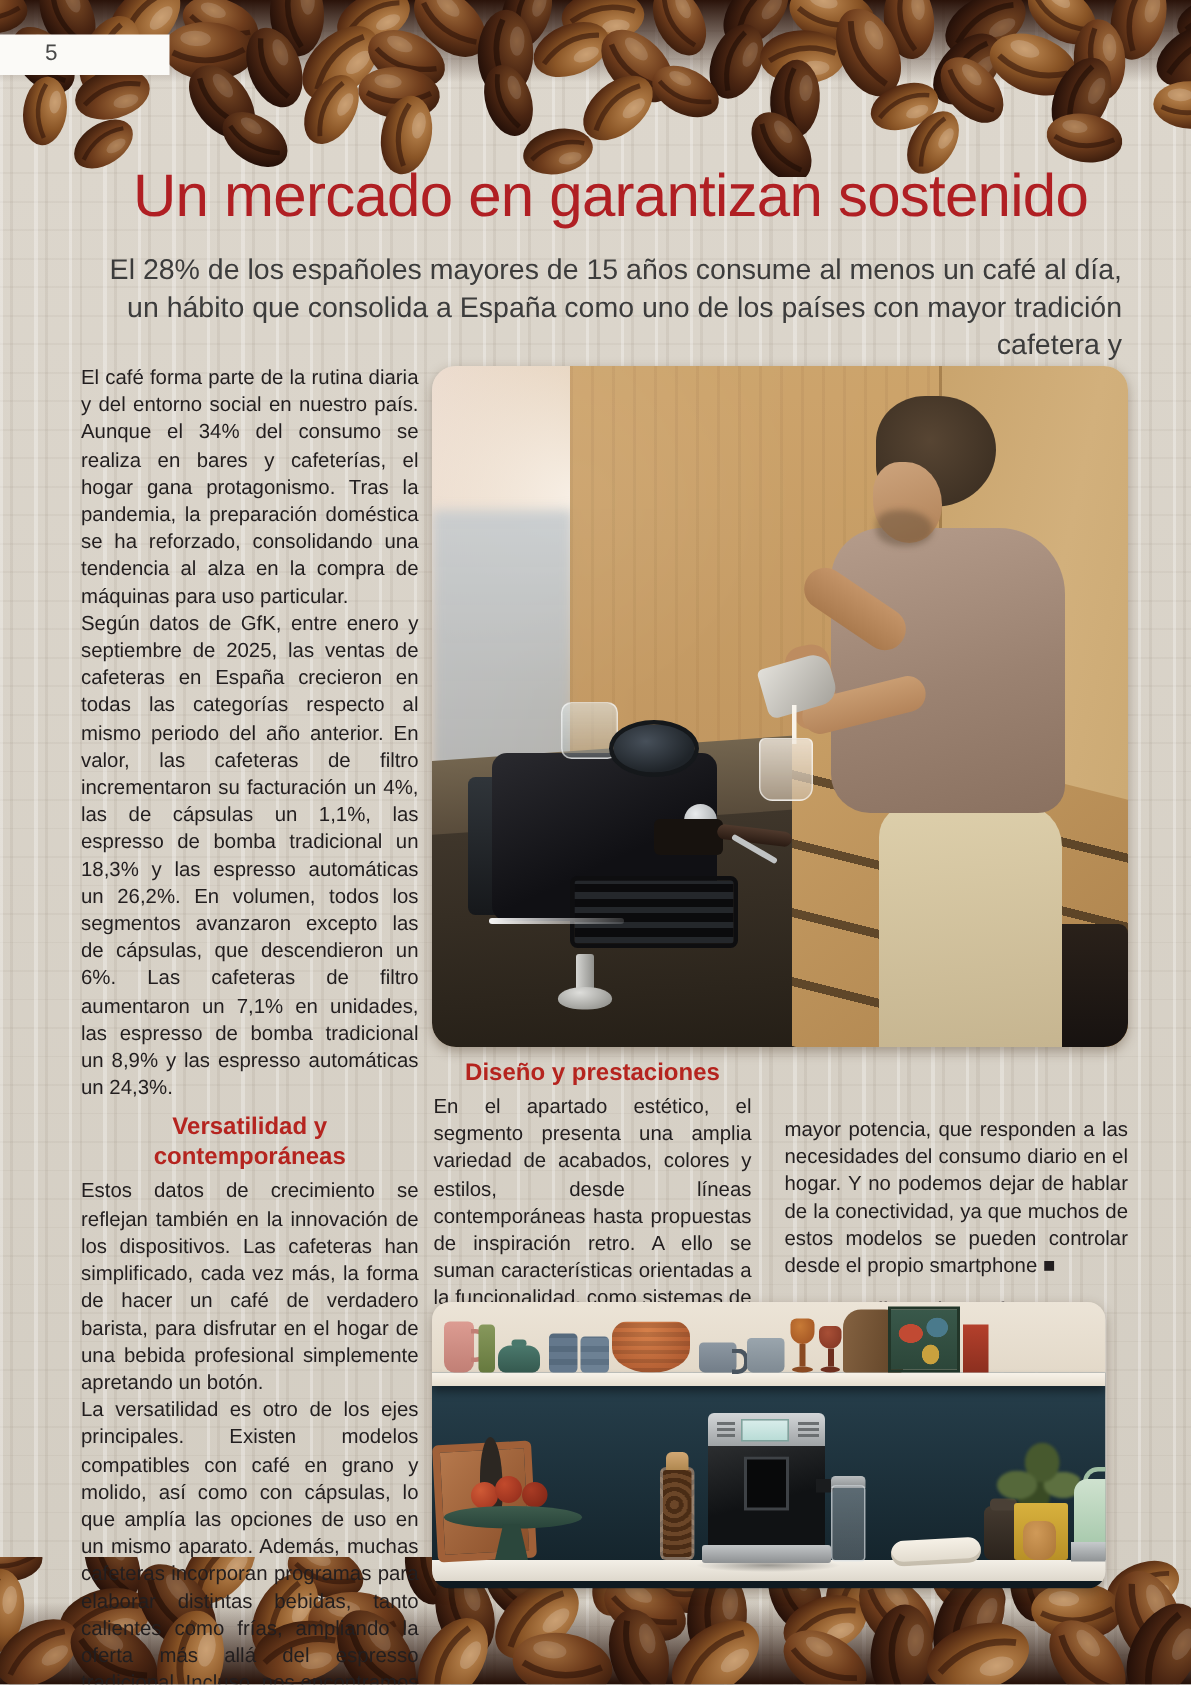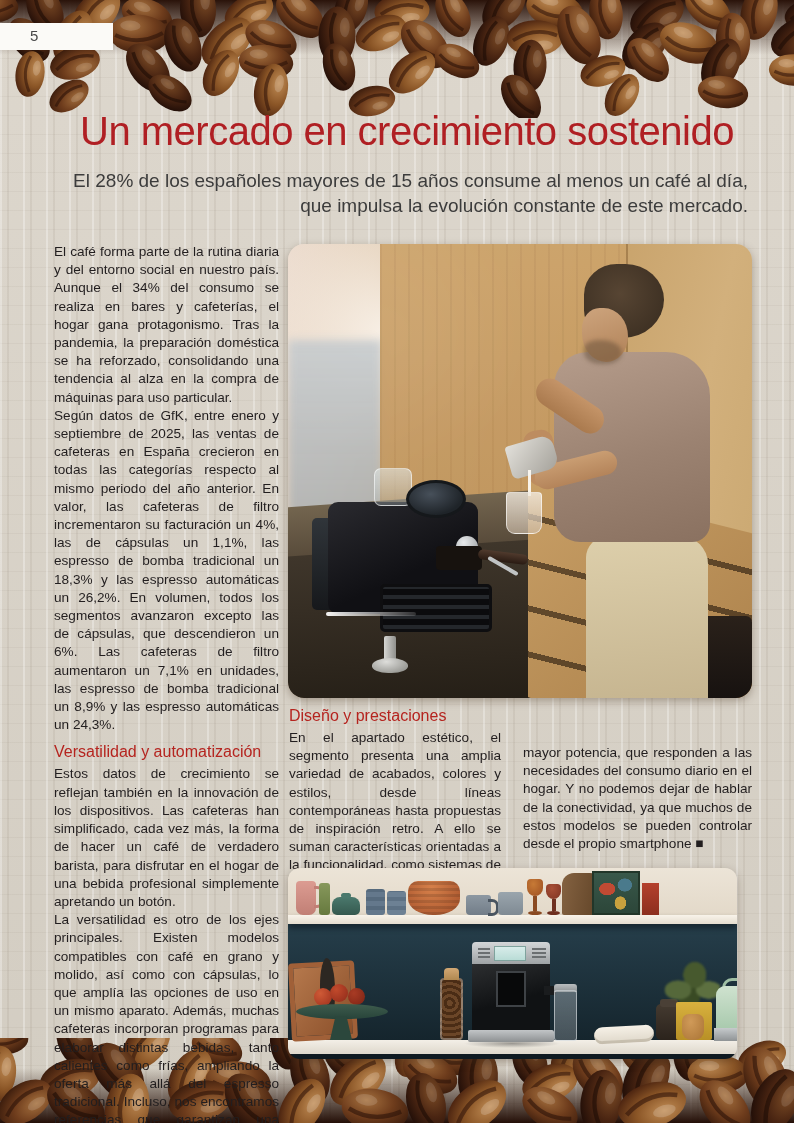--- a/index.html
+++ b/index.html
@@ -32,21 +32,21 @@
   .thumb-crema{left:12px;top:26px;width:23px;height:7px;background:#b5713a;border-radius:2px;}
   
   .title{left:60px;top:109px;width:694px;text-align:center;font-size:40px;letter-spacing:-.5px;color:#b01f23;z-index:2;white-space:nowrap;}
   .standfirst{right:46px;top:168px;width:706px;text-align:right;font-size:19px;line-height:25px;color:#3c3c3c;z-index:2;}
   
   .col{position:absolute;z-index:2;font-size:13.6px;line-height:18.2px;color:#221e1f;text-align:justify;}
   .col p{margin:0;}
   .col-left{left:54px;top:243px;width:225px;}
   .col-mid{left:289px;top:706px;width:212px;}
   .col-right{left:523px;top:744px;width:229px;}
-  h3.sec{font-size:16px;line-height:20px;color:#b5241f;margin:8px 0 3px;font-weight:normal;text-align:left;}
+  h3.sec{font-size:16px;line-height:20px;color:#b5241f;margin:8px 0 3px;font-weight:bold;text-align:center;}
   .col-mid h3.sec{margin-top:0;}
   .sources{margin-top:10px;font-style:italic;font-weight:bold;font-size:10.5px;text-align:left;color:#1f1c1d;}
   
   .photo{position:absolute;overflow:hidden;z-index:3;box-shadow:0 3px 8px rgba(70,50,30,.35);}
   .photo1{left:288px;top:244px;width:464px;height:454px;border-radius:16px;}
   .photo2{left:288px;top:868px;width:449px;height:191px;border-radius:12px;}
   
   .p1-base{inset:0;background:linear-gradient(102deg,#ecdccf 0%,#e2cdb5 16%,#cfb187 32%,#c7a169 55%,#d2b07c 80%,#c9a770 100%);}
   .p1-glow{left:-40px;top:-40px;width:280px;height:260px;background:radial-gradient(closest-side,rgba(250,243,235,.95),rgba(250,243,235,0));}
   .p1-grey{left:0;top:96px;width:94px;height:330px;background:linear-gradient(180deg,rgba(196,202,206,.85),rgba(148,152,154,.8));filter:blur(4px);}
@@ -283,30 +283,31 @@
         <use href="#bean0" transform="translate(550,71) rotate(30) scale(1.11)"></use>
         <use href="#bean1" transform="translate(601,64) rotate(97) scale(1.20)"></use>
         <use href="#bean2" transform="translate(652,67) rotate(164) scale(1.29)"></use>
         <use href="#bean0" transform="translate(725,70) rotate(51) scale(1.18)"></use>
         <use href="#bean1" transform="translate(776,63) rotate(118) scale(1.27)"></use>
       </svg></div>
 
   <div class="abs numstrip"></div>
   <div class="abs page-number">5</div>
 
-  <div class="abs title">Un mercado en crecimiento sostenido</div>
+  <div class="abs title">Un mercado en garantizan sostenido</div>
   <div class="abs standfirst">
     <div>El 28% de los españoles mayores de 15 años consume al menos un café al día,</div>
+    <div>un hábito que consolida a España como uno de los países con mayor tradición cafetera y</div>
     <div>que impulsa la evolución constante de este mercado.</div>
   </div>
 
   <div class="col col-left">
     <p>El café forma parte de la rutina diaria y del entorno social en nuestro país. Aunque el 34% del consumo se realiza en bares y cafeterías, el hogar gana protagonismo. Tras la pandemia, la preparación doméstica se ha reforzado, consolidando una tendencia al alza en la compra de máquinas para uso particular.</p>
     <p>Según datos de GfK, entre enero y septiembre de 2025, las ventas de cafeteras en España crecieron en todas las categorías respecto al mismo periodo del año anterior. En valor, las cafeteras de filtro incrementaron su facturación un 4%, las de cápsulas un 1,1%, las espresso de bomba tradicional un 18,3% y las espresso automáticas un 26,2%. En volumen, todos los segmentos avanzaron excepto las de cápsulas, que descendieron un 6%. Las cafeteras de filtro aumentaron un 7,1% en unidades, las espresso de bomba tradicional un 8,9% y las espresso automáticas un 24,3%.</p>
-    <h3 class="sec">Versatilidad y automatización</h3>
+    <h3 class="sec">Versatilidad y contemporáneas</h3>
     <p>Estos datos de crecimiento se reflejan también en la innovación de los dispositivos. Las cafeteras han simplificado, cada vez más, la forma de hacer un café de verdadero barista, para disfrutar en el hogar de una bebida profesional simplemente apretando un botón.</p>
     <p>La versatilidad es otro de los ejes principales. Existen modelos compatibles con café en grano y molido, así como con cápsulas, lo que amplía las opciones de uso en un mismo aparato. Además, muchas cafeteras incorporan programas para elaborar distintas bebidas, tanto calientes como frías, ampliando la oferta más allá del espresso tradicional. Incluso, nos encontramos referencias que garantizan una absoluta movilidad, para disfrutar del café allá donde el usuario se encuentre.</p>
 
   </div>
 
   <div class="photo photo1">
     <div class="abs p1-base"></div>
     <div class="abs p1-glow"></div>
     <div class="abs p1-grey"></div>
     <div class="abs p1-panel"></div>

